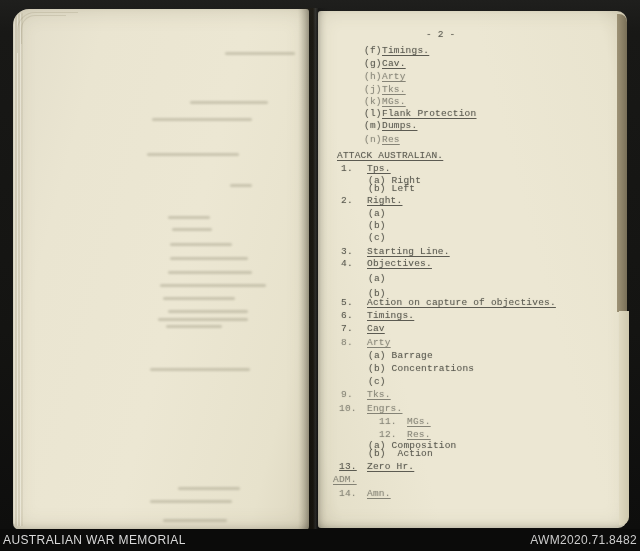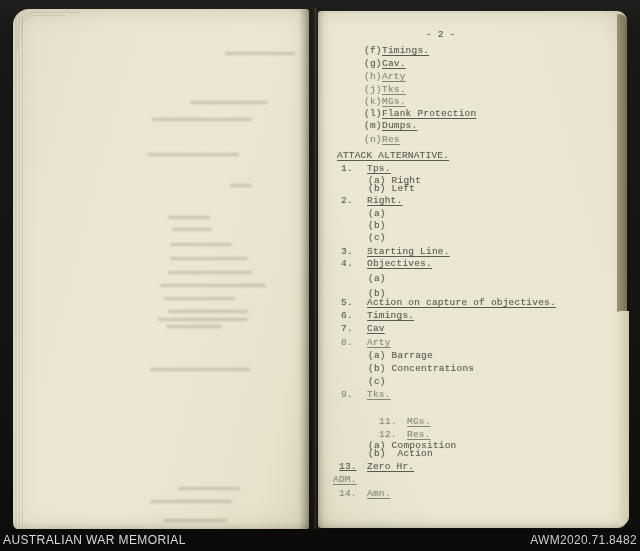--- a/index.html
+++ b/index.html
@@ -141,21 +141,21 @@
       </div>
       <div class="tline" style="top: 120px;">
         <span class="tnum" style="left: 364px;">(m)</span>
         <span class="ttext u" style="left: 382px;">Dumps.</span>
       </div>
       <div class="tline faint" style="top: 134px;">
         <span class="tnum" style="left: 364px;">(n)</span>
         <span class="ttext u" style="left: 382px;">Res</span>
       </div>
       <div class="tline" style="top: 150px;">
-        <span class="ttext u" style="left: 337px;">ATTACK ALTERNATIVE.</span>
+        <span class="ttext u" style="left: 337px;">ATTACK AUSTRALIAN.</span>
       </div>
       <div class="tline" style="top: 163px;">
         <span class="tnum" style="left: 341px;">1.</span>
         <span class="ttext u" style="left: 367px;">Tps.</span>
       </div>
       <div class="tline" style="top: 175px;">
         <span class="ttext" style="left: 368px;">(a) Right</span>
       </div>
       <div class="tline" style="top: 183px;">
         <span class="ttext" style="left: 368px;">(b) Left</span>
@@ -208,20 +208,24 @@
       </div>
       <div class="tline" style="top: 350px;">
         <span class="ttext" style="left: 368px;">(a) Barrage</span>
       </div>
       <div class="tline" style="top: 376px;">
         <span class="ttext" style="left: 368px;">(c)</span>
       </div>
       <div class="tline faint" style="top: 389px;">
         <span class="tnum" style="left: 341px;">9.</span>
         <span class="ttext u" style="left: 367px;">Tks.</span>
+      </div>
+      <div class="tline faint" style="top: 403px;">
+        <span class="tnum" style="left: 339px;">10.</span>
+        <span class="ttext u" style="left: 367px;">Engrs.</span>
       </div>
       <div class="tline faint" style="top: 416px; margin-left: 40px;">
         <span class="tnum" style="left: 339px;">11.</span>
         <span class="ttext u" style="left: 367px;">MGs.</span>
       </div>
       <div class="tline faint" style="top: 429px; margin-left: 40px;">
         <span class="tnum" style="left: 339px;">12.</span>
         <span class="ttext u" style="left: 367px;">Res.</span>
       </div>
       <div class="tline" style="top: 448px;">

